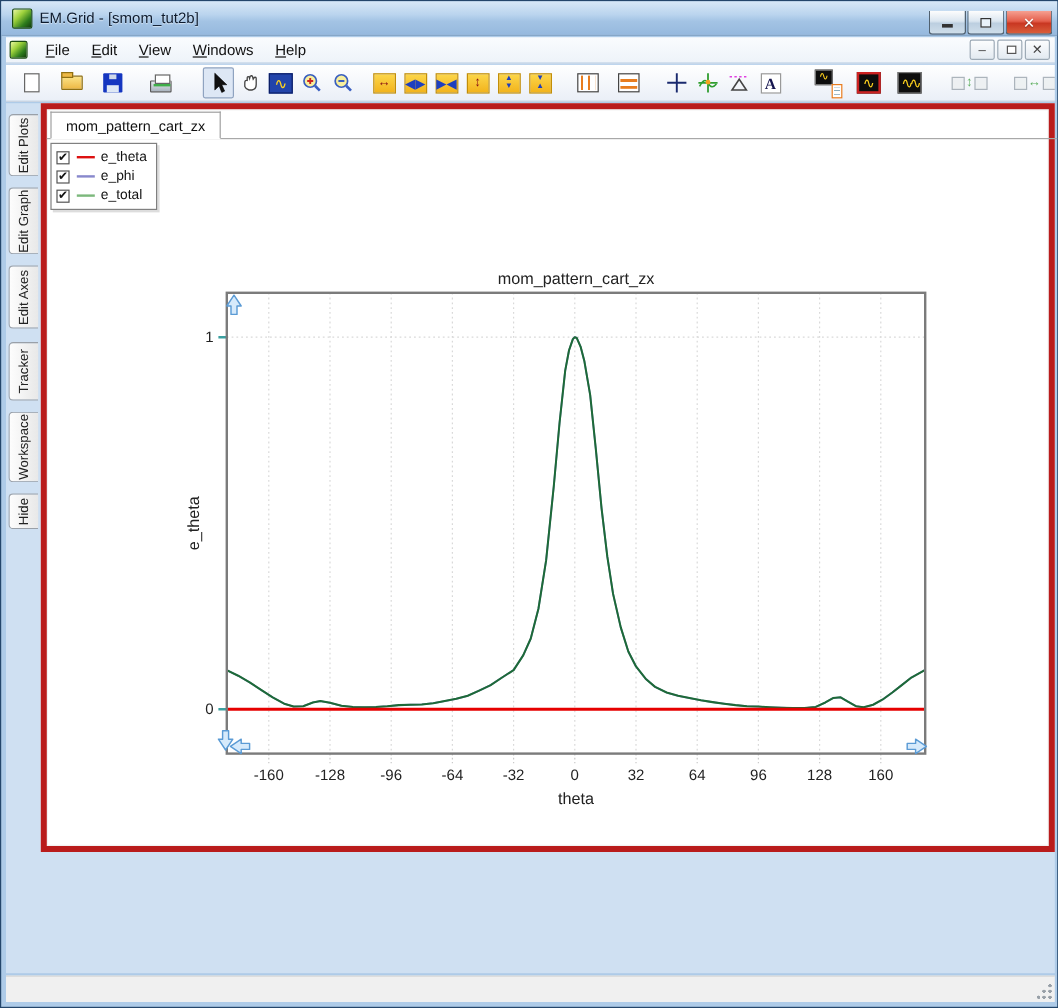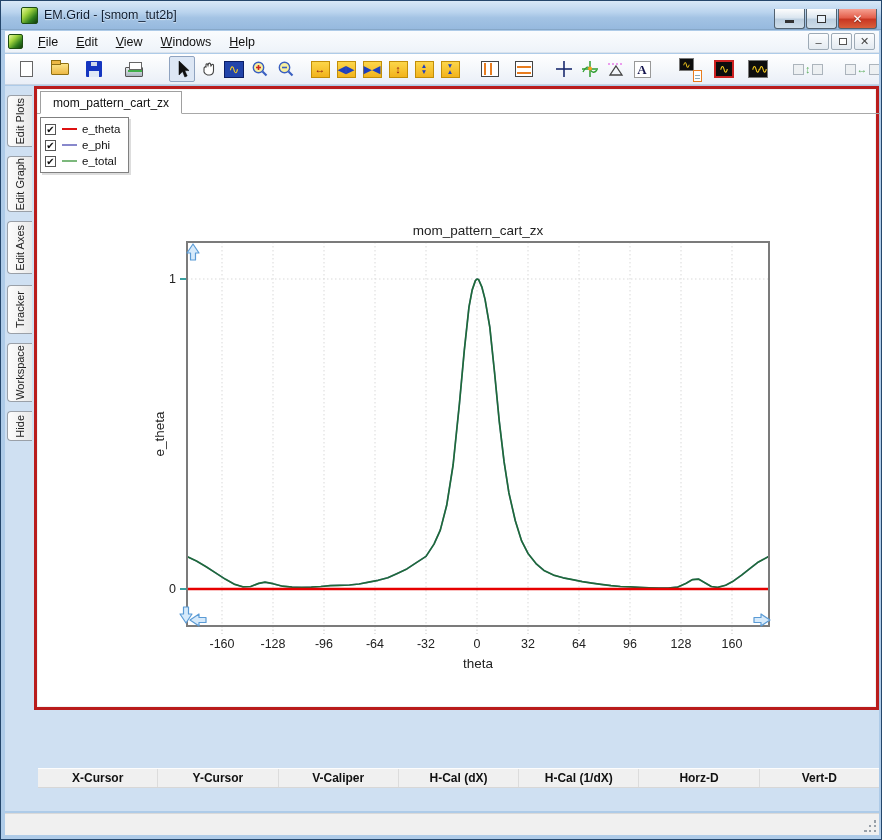--- a/index.html
+++ b/index.html
@@ -2,21 +2,21 @@
 <html><head>
 <meta charset="utf-8">
 <style>
   html,body{margin:0;padding:0;background:#6b8aa8;}
   *{box-sizing:border-box;font-family:"Liberation Sans","DejaVu Sans",sans-serif;}
   .win{position:relative;width:882px;height:840px;background:#aecbe8;overflow:hidden;
        border:1px solid #24466b;}
   
   .titlebar{position:absolute;left:0;top:0;width:882px;height:29px;
     background:linear-gradient(#d8e8f7,#bad4ee 40%,#a3c3e4 60%,#96b9de);
-    border-bottom:1px solid #86a7c8;display:flex;align-items:center;padding-left:11px;}
+    border-bottom:1px solid #86a7c8;display:flex;align-items:center;}
   .app-icon{width:17px;height:17px;margin:0 6px 0 9px;border-radius:2px;
     background:linear-gradient(135deg,#e9f7a0 0%,#9ed23c 35%,#2e7d1d 70%,#123c0c 100%);
     border:1px solid #1d4d12;}
   .title-text{font-size:12.5px;color:#0d1b2e;text-shadow:0 1px 1px #ffffffaa;}
   .cap-btns{position:absolute;right:6px;top:8px;display:flex;}
   .cap-btn{width:31px;height:20px;border:1px solid #51616f;border-top:none;
     background:linear-gradient(#fdfdfd,#dbe6f0 45%,#bccfe0 55%,#cfdeea);
     display:flex;align-items:center;justify-content:center;margin-left:1px;
     border-radius:0 0 3px 3px;}
   .cap-btn.close{width:39px;background:linear-gradient(#f6a192,#e4604d 45%,#c93722 55%,#d95f3b);}
@@ -72,21 +72,21 @@
   .abox{width:17px;height:17px;background:#fff;border:1px solid #999;color:#15154f;
     font-family:"Liberation Serif",serif;font-size:13px;font-weight:bold;line-height:15px;text-align:center;}
   
   .workspace{position:absolute;left:4px;top:85px;width:874px;height:725px;background:#cfe0f2;}
   .side-strip{position:absolute;left:0;top:0;width:29px;height:725px;}
   .side-tab{position:absolute;left:2px;width:25px;background:linear-gradient(90deg,#fdfdfd,#e8e8e8);
     border:1px solid #9aa0a8;border-right:none;border-radius:4px 0 0 4px;
     display:flex;align-items:center;justify-content:center;}
   .side-tab span{writing-mode:vertical-rl;transform:rotate(180deg);font-size:11px;color:#222;}
   .doc{position:absolute;left:29px;top:0;width:845px;height:624px;background:#fff;
-    border:3px solid #b91c1c;box-shadow:inset 0 0 0 1px #f2f2f2;}
+    border:5px solid #b91c1c;box-shadow:inset 0 0 0 1px #f2f2f2;}
   
   .tabrow{position:absolute;left:0;top:1px;width:843px;height:24px;border-bottom:1px solid #a8a8a8;}
   .doc-tab{position:absolute;left:3px;top:1px;height:23px;padding:0 12px;background:#fff;
     border:1px solid #a0a0a0;border-bottom:1px solid #fff;display:flex;align-items:center;
     font-size:12px;color:#111;}
   
   .legend{position:absolute;left:3px;top:28px;width:89px;background:#fff;border:1px solid #808080;
     box-shadow:2px 2px 0 #00000022;padding:3px 4px;}
   .leg-row{display:flex;align-items:center;height:16px;}
   .cb{width:11px;height:11px;border:1px solid #555;background:#fff;font-size:10px;line-height:10px;
@@ -384,29 +384,20 @@
           <text x="441" y="121" text-anchor="middle" font-size="13.5" fill="#222">mom_pattern_cart_zx</text>
           <text x="441" y="554" text-anchor="middle" font-size="13.5" fill="#222">theta</text>
           <text x="127" y="320" text-anchor="middle" font-size="13.5" fill="#222" transform="rotate(-90 127 320)">e_theta</text>
           <path d="M156 130 l-6 9 h3.5 v7 h5 v-7 h3.5 z" fill="#d6eafb" stroke="#5b9bd5" stroke-width="1.2" stroke-linejoin="round"></path>
           <path d="M149 509 l-6 -9 h3.5 v-7 h5 v7 h3.5 z" fill="#d6eafb" stroke="#5b9bd5" stroke-width="1.2" stroke-linejoin="round"></path>
           <path d="M153 506 l9 -6 v3.5 h7 v5 h-7 v3.5 z" fill="#d6eafb" stroke="#5b9bd5" stroke-width="1.2" stroke-linejoin="round"></path>
           <path d="M733 506 l-9 -6 v3.5 h-7 v5 h7 v3.5 z" fill="#d6eafb" stroke="#5b9bd5" stroke-width="1.2" stroke-linejoin="round"></path>
         </svg>
 
       <div class="statusgrid">
-        <div class="srow hdr">
-          <div class="scell">X-Cursor</div>
-          <div class="scell">Y-Cursor</div>
-          <div class="scell">V-Caliper</div>
-          <div class="scell">H-Cal (dX)</div>
-          <div class="scell">H-Cal (1/dX)</div>
-          <div class="scell">Horz-D</div>
-          <div class="scell">Vert-D</div>
-        </div>
       </div>
     </div>
   </div>
 
   <div class="mainstatus">
     <div class="grip"></div>
   </div>
 </div>
 
 </body></html>

